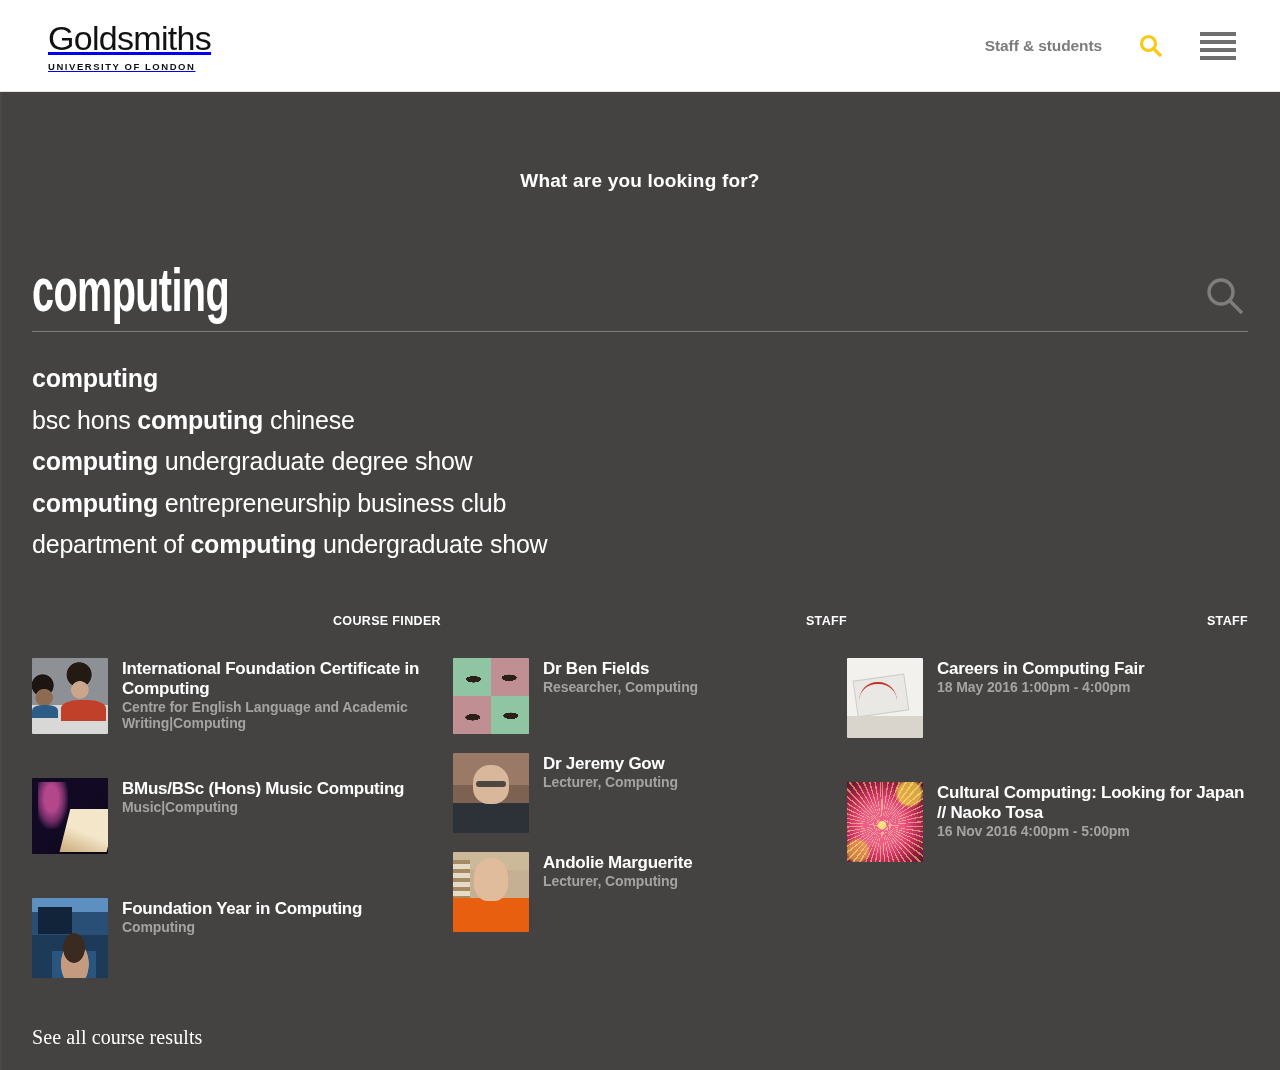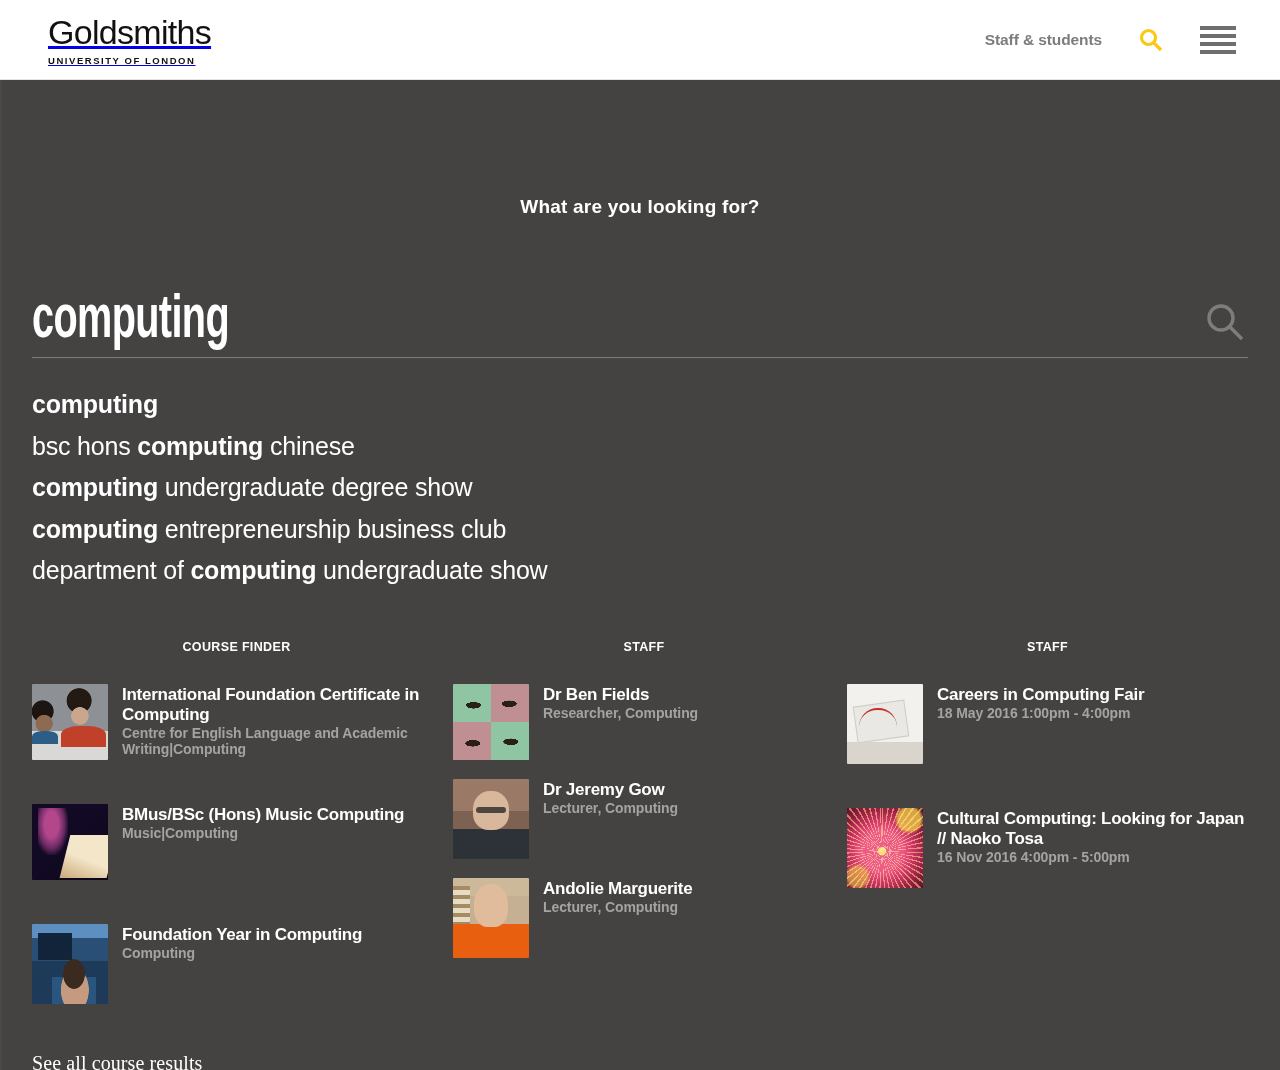--- a/index.html
+++ b/index.html
@@ -10,21 +10,21 @@
     overflow: hidden;
   }
 
   body {
     font-family: "Liberation Sans", sans-serif;
     background: #444342;
   }
 
   
   .site-header {
-    height: 80px;
+    height: 92px;
     background: #ffffff;
     display: flex;
     align-items: center;
     justify-content: space-between;
     padding: 0 44px 0 48px;
     position: relative;
   }
   .site-header::after {
     content: "";
     position: absolute;
@@ -90,21 +90,21 @@
     width: 2px;
     background: #4a4948;
   }
 
   .prompt {
     text-align: center;
     color: #ffffff;
     font-size: 19px;
     font-weight: 700;
     letter-spacing: 0.2px;
-    padding-top: 116px;
+    padding-top: 78px;
   }
 
   .search-area {
     margin: 0 32px;
     padding-top: 62px;
   }
   .search-row {
     display: flex;
     align-items: flex-end;
     justify-content: space-between;
@@ -154,21 +154,21 @@
 
   
   .results {
     display: grid;
     grid-template-columns: 409px 406px 1fr;
     margin: 48px 32px 0 32px;
   }
   .col { position: relative; }
 
   .col-head {
-    text-align: center;
+    text-align: right;
     color: #ffffff;
     font-size: 12.5px;
     font-weight: 700;
     letter-spacing: 0.35px;
     margin-bottom: 30px;
   }
 
   .rlist { list-style: none; }
   .ritem {
     display: flex;

